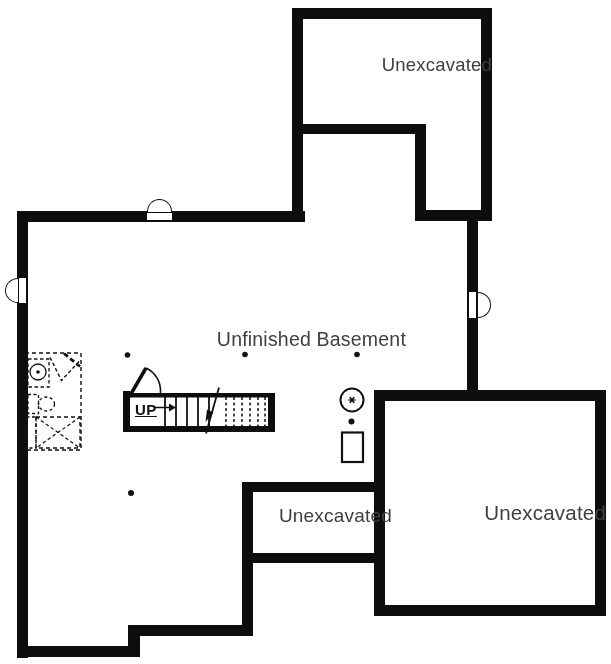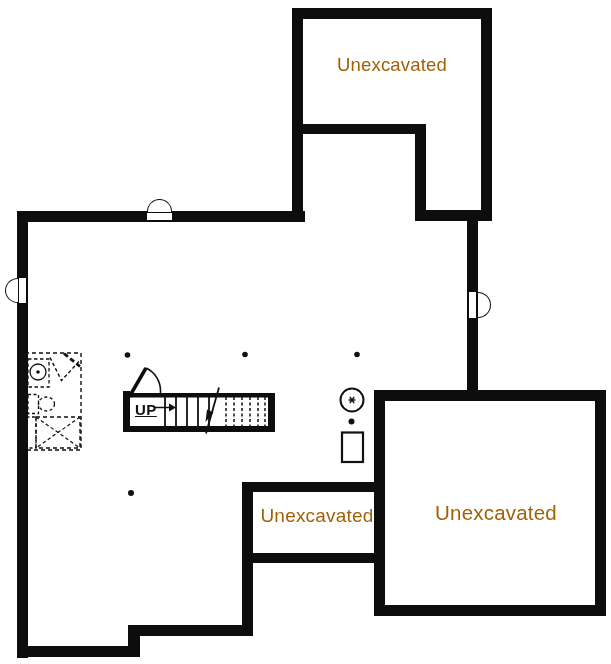--- a/index.html
+++ b/index.html
@@ -1,21 +1,21 @@
 <!DOCTYPE html>
 <html><head>
 <meta charset="utf-8">
 <style>
   html,body{margin:0;padding:0;background:#ffffff;}
   .plan{
     position:relative;width:611px;height:664px;background:#ffffff;overflow:hidden;
     font-family:"Liberation Sans",sans-serif;color:#1a1a1a;
   }
   .wall{position:absolute;background:#0d0d0d;}
-  .room-label{position:absolute;text-align:center;color:#a16207;letter-spacing:.2px;}
+  .room-label{position:absolute;text-align:right;color:#404040;letter-spacing:.2px;}
   .lbl-top{left:292px;top:54px;width:200px;font-size:18.5px;}
   .lbl-main{left:106px;top:328px;width:300px;font-size:19.5px;}
   .lbl-strip{left:242px;top:505px;width:150px;font-size:19px;}
   .lbl-br{left:386px;top:501px;width:220px;font-size:20.5px;}
   .lbl-up{position:absolute;left:135px;top:401px;font-size:15px;font-weight:bold;
           text-decoration:underline;letter-spacing:.5px;color:#111;}
   
   .gap{position:absolute;background:#ffffff;box-sizing:border-box;}
   .gap-h{border-top:2px solid #0d0d0d;border-bottom:2px solid #0d0d0d;}
   .gap-v{border-left:2px solid #0d0d0d;border-right:2px solid #0d0d0d;}
@@ -133,17 +133,18 @@
     <g fill="#111">
       <circle cx="127.5" cy="355" r="2.8"></circle>
       <circle cx="245" cy="354.5" r="2.8"></circle>
       <circle cx="357" cy="354.5" r="2.8"></circle>
       <circle cx="351.5" cy="421.5" r="3"></circle>
       <circle cx="131" cy="493" r="3"></circle>
     </g>
   </svg>
 
   <div class="room-label lbl-top">Unexcavated</div>
+  <div class="room-label lbl-main">Unfinished Basement</div>
   <div class="room-label lbl-strip">Unexcavated</div>
   <div class="room-label lbl-br">Unexcavated</div>
   <div class="lbl-up">UP</div>
 
 </div>
 
 </body></html>

